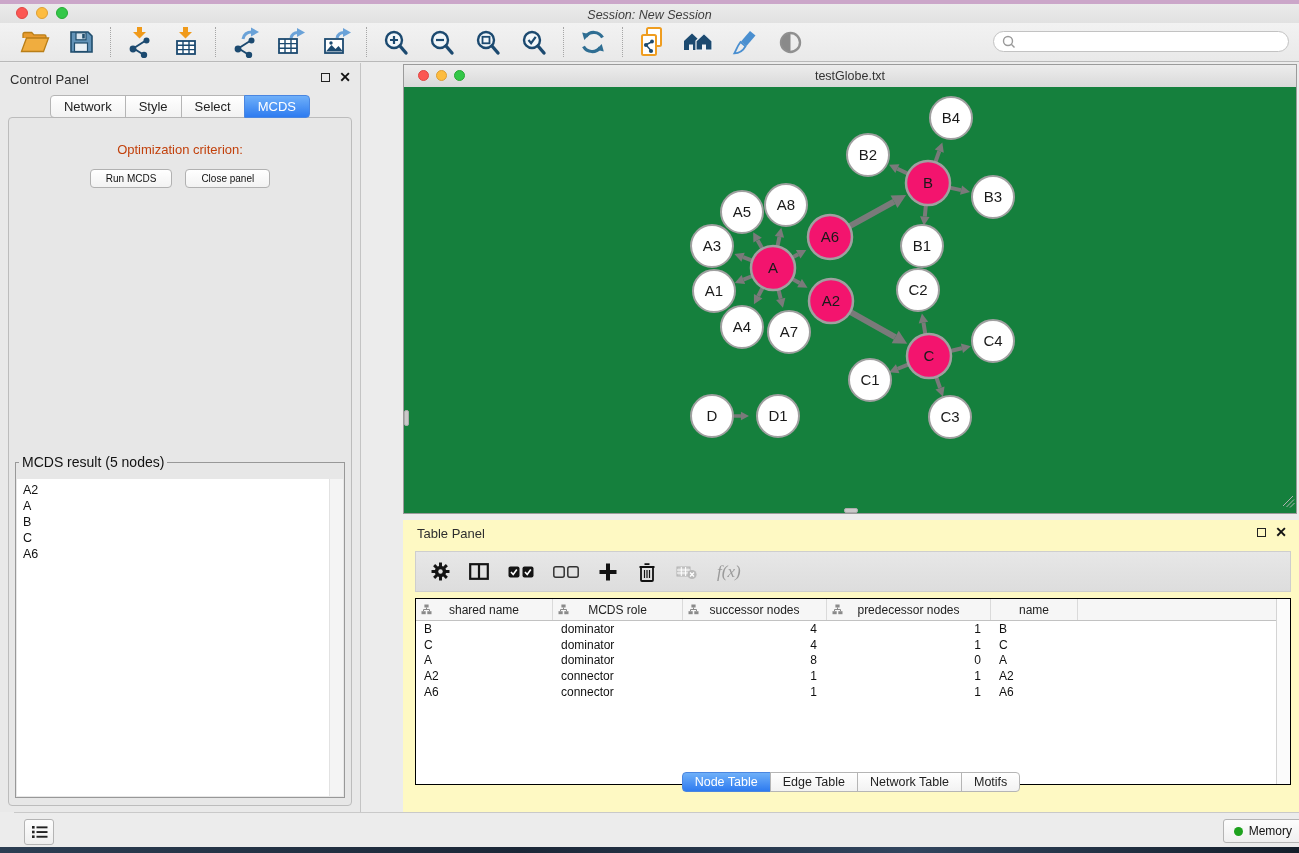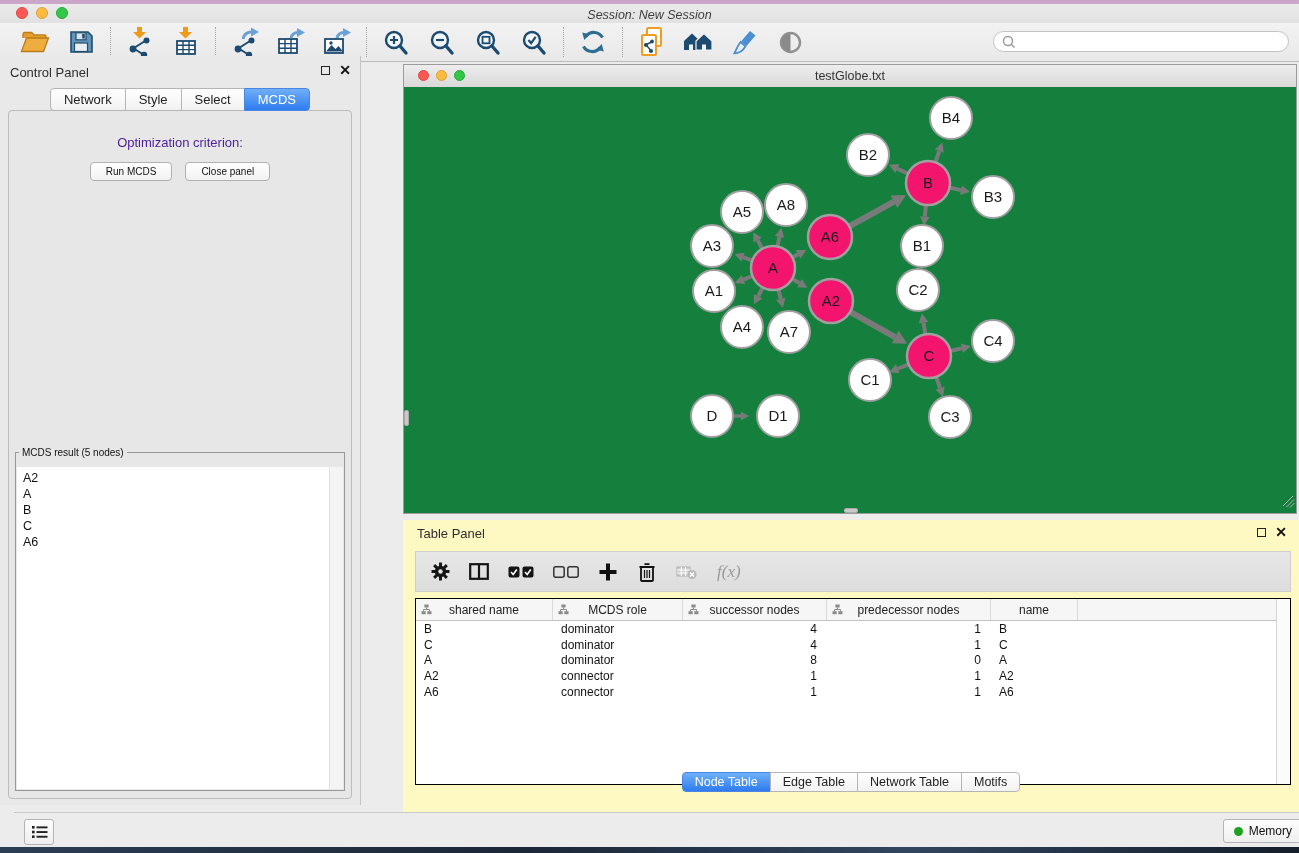--- a/index.html
+++ b/index.html
@@ -17,46 +17,46 @@
   .toolbar{position:absolute;left:0;top:23px;width:100%;height:39px;box-sizing:border-box;
            border-bottom:1px solid #b9b9b9;background:linear-gradient(#f2f2f2,#e9e9e9);
            display:flex;align-items:center;padding-left:6px;}
   .tgroup{display:flex;align-items:center;gap:14px;padding:0 13px;}
   .tsep{width:0;height:30px;border-left:1px dotted #a6a6a6;}
   .ticon{width:32px;height:32px;display:flex;align-items:center;justify-content:center;cursor:default;}
   .search{position:absolute;right:10px;top:8px;width:296px;height:21px;border:1px solid #c2c2c2;border-radius:11px;
           background:#fff;display:flex;align-items:center;padding-left:7px;box-sizing:border-box;}
   .search input{border:none;outline:none;flex:1;font-size:12px;background:transparent;font-family:inherit;}
   
-  .control-panel{position:absolute;left:0;top:56px;width:361px;height:749px;background:#e9e9e9;
+  .control-panel{position:absolute;left:0;top:63px;width:361px;height:749px;background:#e9e9e9;
                  border-right:1px solid #c4c4c4;box-sizing:border-box;}
   .panel-title{position:absolute;left:10px;top:9px;font-size:13px;color:#2e2e2e;}
   .win-btns{position:absolute;right:9px;top:9px;display:flex;gap:9px;align-items:center;}
   .float-btn{width:9px;height:9px;border:1.5px solid #222;display:inline-block;box-sizing:border-box;}
   .close-btn{font-size:14px;font-weight:bold;color:#111;line-height:11px;}
   .cp-tabs{position:absolute;left:0;right:0;top:32px;text-align:center;z-index:2;}
   .seg{display:inline-flex;}
   .seg .tab{font-size:13px;padding:3px 13px;background:linear-gradient(#ffffff,#f2f2f2);
             border:1px solid #b5b5b5;margin-left:-1px;color:#222;cursor:default;}
   .seg .tab:first-child{border-radius:4px 0 0 4px;margin-left:0;}
   .seg .tab:last-child{border-radius:0 4px 4px 0;}
   .seg .tab.active{background:linear-gradient(#6fb0f9,#2e7bf0);color:#fff;border-color:#4a86e0;}
   .cp-inner{position:absolute;left:8px;right:8px;top:54px;bottom:6px;border:1px solid #bcbcbc;border-radius:4px;background:#e7e7e7;}
-  .opt-label{margin-top:24px;text-align:center;font-size:13px;color:#4c1d95;}
+  .opt-label{margin-top:24px;text-align:center;font-size:13px;color:#c2410c;}
   .dropdown{margin:9px auto 0;width:316px;height:23px;background:#fff;border:1px solid #b3b3b3;border-radius:4px;
             position:relative;font-size:13px;line-height:23px;padding-left:8px;box-sizing:border-box;color:#111;
             text-align:left;cursor:default;}
   .dd-step{position:absolute;right:1px;top:1px;width:19px;height:19px;border-radius:3px;
            background:linear-gradient(#7cb7fb,#2f7af3);display:flex;align-items:center;justify-content:center;}
   .btn-row{margin-top:12px;display:flex;justify-content:center;gap:13px;}
   .btn{font-size:10px;padding:3px 15px;background:linear-gradient(#ffffff,#f2f2f2);
        border:1px solid #b1b1b1;border-radius:4px;color:#111;cursor:default;}
   fieldset.mcds{position:absolute;left:6px;right:6px;top:336px;bottom:7px;margin:0;padding:0;
                 border:1px solid #989898;background:transparent;}
-  fieldset.mcds legend{font-size:10px;padding:0 3px;margin-left:3px;color:#111;background:#e7e7e7;}
+  fieldset.mcds legend{font-size:14px;padding:0 3px;margin-left:3px;color:#111;background:#e7e7e7;}
   .mcds-list{position:absolute;left:1px;right:1px;top:9px;bottom:1px;background:#fff;overflow:hidden;padding-top:3px;}
   .mcds-item{font-size:12.5px;line-height:16px;padding-left:6px;color:#111;}
   .scroll-track{position:absolute;right:1px;top:9px;bottom:1px;width:13px;background:#f4f4f4;border-left:1px solid #e2e2e2;}
   
   .net-window{position:absolute;left:403px;top:64px;width:894px;height:450px;background:#fff;
               border:1px solid #9b9b9b;box-sizing:border-box;}
   .net-titlebar{height:22px;background:linear-gradient(#ededed,#d9d9d9);border-bottom:1px solid #b3b3b3;position:relative;}
   .net-traffic{position:absolute;top:5px;left:14px;display:flex;gap:7px;}
   .net-traffic .light{width:11px;height:11px;}
   .net-title{text-align:center;font-size:12.5px;color:#333;line-height:22px;}

